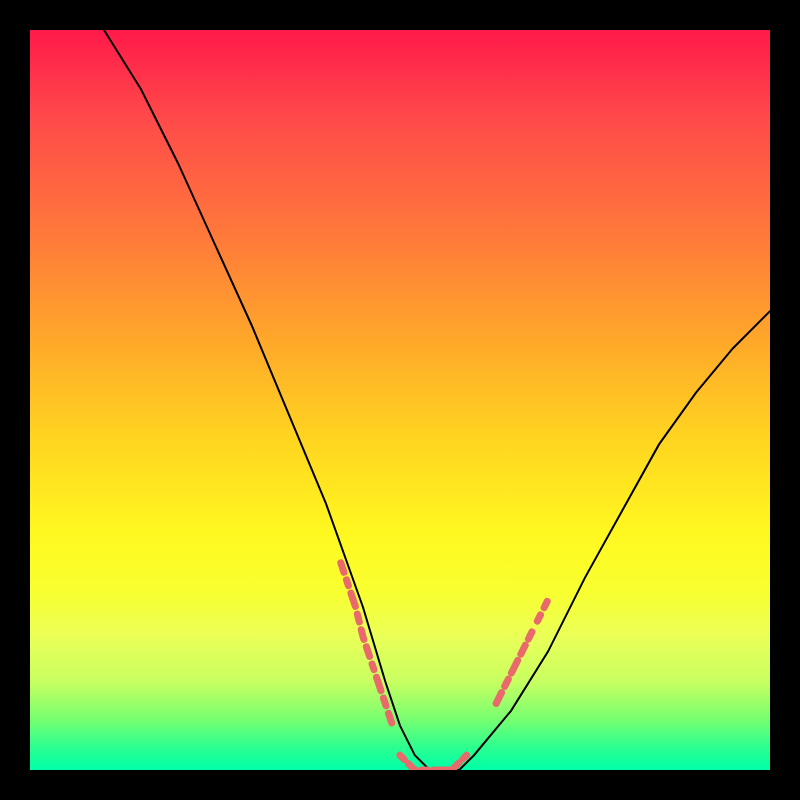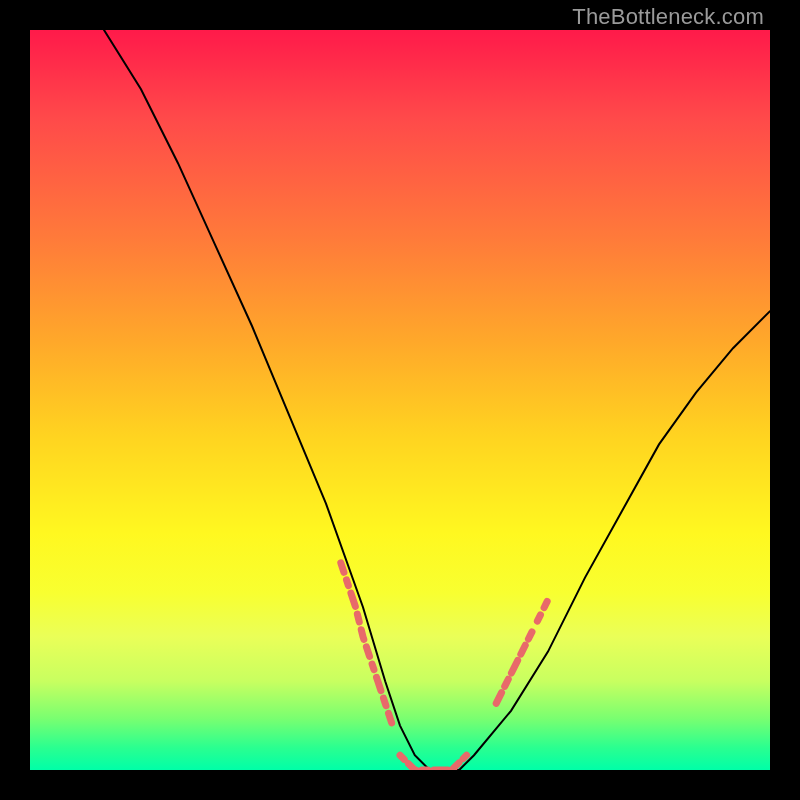--- a/index.html
+++ b/index.html
@@ -70,21 +70,20 @@
     stroke: #e86a6a;
     stroke-width: 7;
     stroke-linecap: round;
   }
 </style>
 </head>
 <body>
 
 <div class="frame">
 
-  <div class="watermark">TheBottleneck.com</div>
 
   <div class="plot-area">
     <svg class="curve" viewBox="0 0 740 740" preserveAspectRatio="none">
       <path id="main-curve" class="curve-path" d="M74.0 0.0 L111.0 59.2 L148.0 133.2 L185.0 214.6 L222.0 296.0 L259.0 384.8 L296.0 473.6 L333.0 577.2 L355.2 651.2 L370.0 695.6 L384.8 725.2 L399.6 740.0 L414.4 740.0 L429.2 740.0 L444.0 725.2 L481.0 680.8 L518.0 621.6 L555.0 547.6 L592.0 481.0 L629.0 414.4 L666.0 362.6 L703.0 318.2 L740.0 281.2"></path>
       <g id="dash-group">
           <path d="M310.8 532.8 L325.6 577.2 L333.0 606.8 L340.4 629.0 L347.8 651.2 L355.2 673.4 L362.6 695.6" class="dash-path" stroke-dasharray="10 8 6 8 14 8 8 8 10 8"></path>
           <path d="M370.0 725.2 L377.4 732.6 L384.8 740.0 L392.2 740.0 L399.6 740.0 L407.0 740.0 L414.4 740.0 L421.8 740.0 L429.2 732.6 L436.6 725.2" class="dash-path" stroke-dasharray="6 6 10 6 6 6 14 6 8 6 6 6 10 6"></path>
           <path d="M466.2 673.4 L473.6 658.6 L481.0 643.8 L488.4 629.0 L495.8 614.2 L503.2 599.4 L510.6 584.6 L518.0 569.8" class="dash-path" stroke-dasharray="12 7 8 7 14 7 10 7 8"></path>
         </g>
     </svg>

